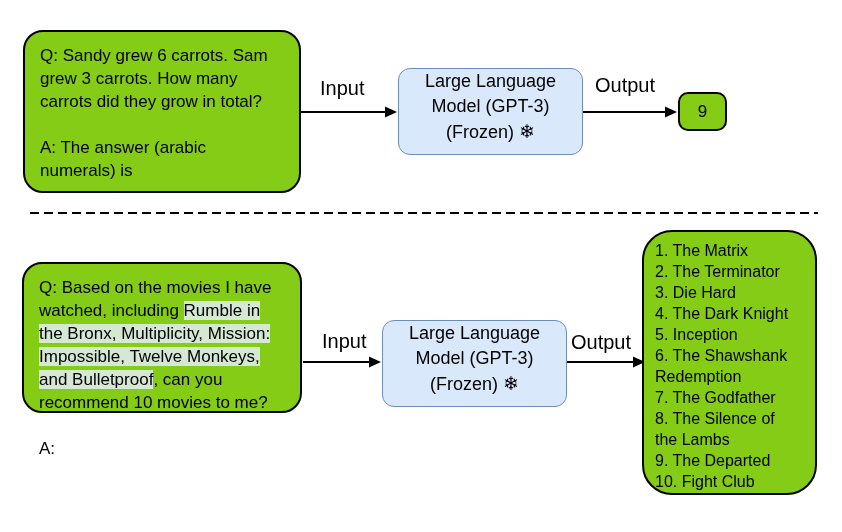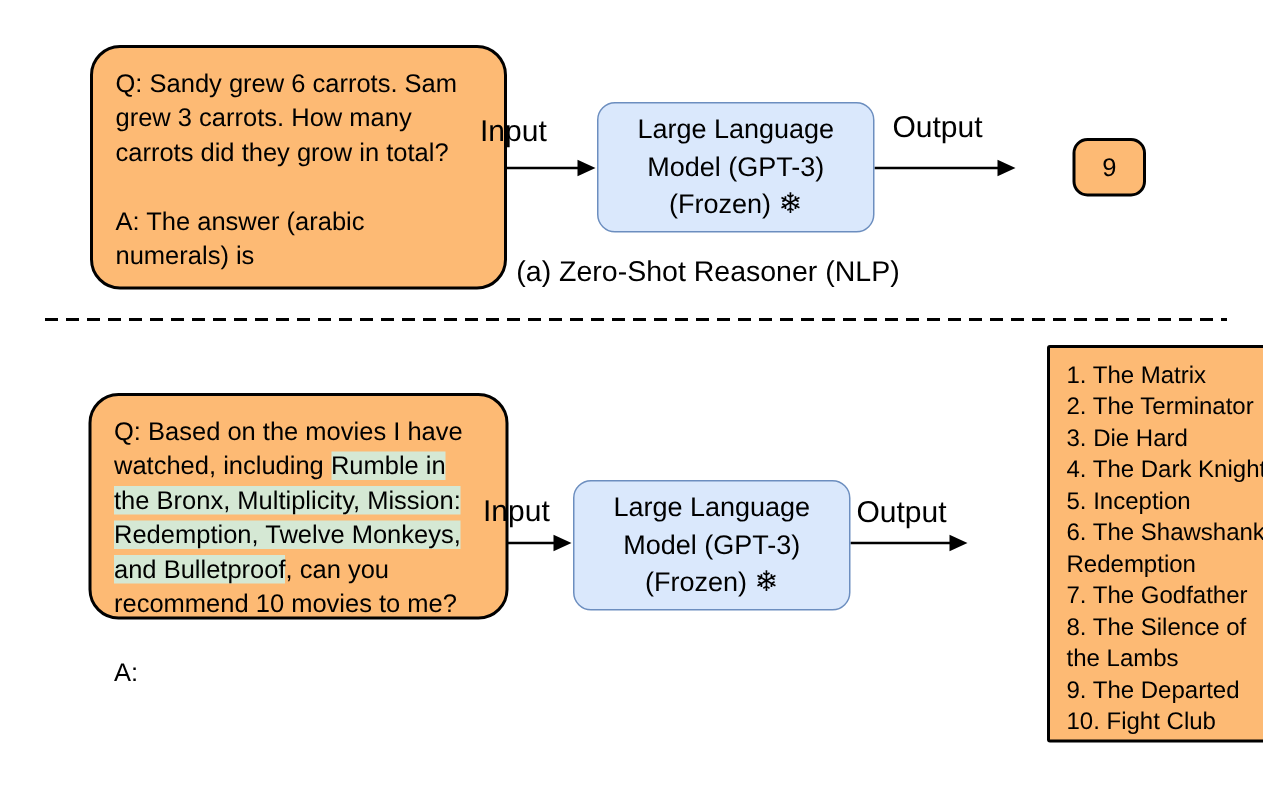--- a/index.html
+++ b/index.html
@@ -13,61 +13,60 @@
     overflow: hidden;
   }
   .arrows {
     position: absolute;
     left: 0; top: 0;
     width: 842px; height: 532px;
     pointer-events: none;
   }
   .rbox {
     position: absolute;
-    background: #fdba74;
+    background: #84cc16;
     border: 2px solid #000000;
     border-radius: 20px;
     box-sizing: border-box;
-    margin-left: 37px;
   }
   .prompt {
     white-space: pre;
     font-size: 17px;
     line-height: 23px;
     padding: 12px 10px 0 15px;
   }
   .hl { background: var(--highlight, #d5e8d4); }
   .qa-a  { left: 23px;  top: 30px;  width: 278px; height: 163px; }
   .qa-b  { left: 22px;  top: 262px; width: 280px; height: 151px; }
   .llm {
     position: absolute;
     width: 185px; height: 87px;
     box-sizing: border-box;
     background: var(--llm-fill, #dae8fc);
     border: 1.5px solid var(--llm-border, #6c8ebf);
     border-radius: 12px;
     display: flex;
     flex-direction: column;
     align-items: center;
-    justify-content: center;
+    justify-content: flex-start;
     text-align: center;
     font-size: 18px;
     line-height: 25px;
   }
   .llm-a { left: 398px; top: 68px; }
   .llm-b { left: 382px; top: 320px; }
   .snow { margin-left: 5px; font-size: 19px; }
   .out9 {
     left: 678px; top: 92px;
     width: 49px; height: 39px;
     border-radius: 10px;
     display: flex; align-items: center; justify-content: center;
     font-size: 17px;
   }
-  .list-box { left: 661px; top: 230px; width: 175px; height: 265px; border-radius: 2px; }
+  .list-box { left: 642px; top: 230px; width: 175px; height: 265px; border-radius: 30px; }
   .list-text {
     white-space: pre;
     font-size: 16px;
     line-height: 21px;
     padding: 8px 0 0 11px;
   }
   .label { position: absolute; font-size: 20px; text-align: left; }
   .input-a  { left: 320px; top: 77px;  width: 52px; }
   .output-a { left: 595px; top: 74px;  width: 64px; }
   .input-b  { left: 322px; top: 330px; width: 52px; }
@@ -122,29 +121,28 @@
     <div>Model (GPT-3)</div>
     <div><span>(Frozen)</span><span class="snow">❄</span></div>
   </div>
 
   <div class="label output-a">Output</div>
 
   <div class="rbox out9">
     <span>9</span>
   </div>
 
-  <div class="caption cap-a">(a) Zero-Shot Reasoner (NLP)</div>
 
   <div class="divider"></div>
 
   <div class="rbox qa-b">
     <div class="prompt"><span>Q: Based on the movies I have
 watched, including </span><span class="hl">Rumble in
 the Bronx, Multiplicity, Mission:
-Redemption, Twelve Monkeys,
+Impossible, Twelve Monkeys,
 and Bulletproof</span><span>, can you
 recommend 10 movies to me?
 
 A:</span></div>
   </div>
 
   <div class="label input-b">Input</div>
 
   <div class="llm llm-b">
     <div>Large Language</div>

